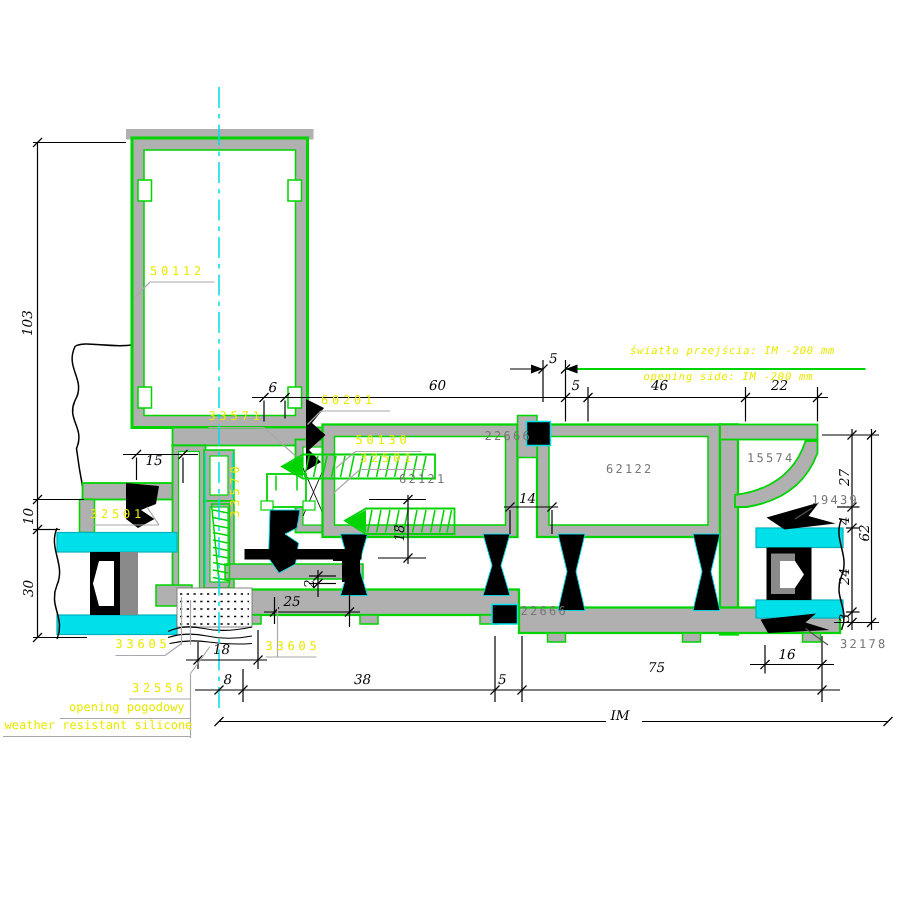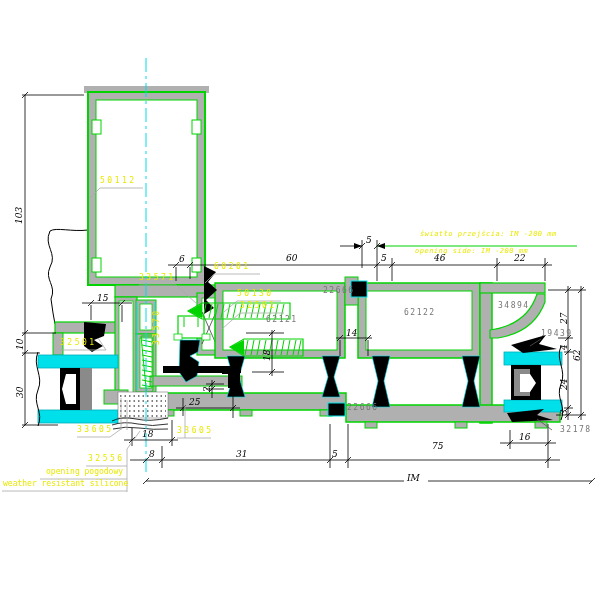--- a/index.html
+++ b/index.html
@@ -328,49 +328,49 @@
   <span class="txt lblv" style="left:153px;top:345px">33570</span>
   <span class="txt lbl" style="left:60px;top:339px">32501</span>
   <span class="txt lbl" style="left:77px;top:426px">33605</span>
   <span class="txt lbl" style="left:177px;top:427px">33605</span>
   <span class="txt lbl" style="left:88px;top:455px">32556</span>
 
   <span class="txt glbl" style="left:323px;top:287px">22666</span>
   <span class="txt glbl" style="left:347px;top:404px">22666</span>
   <span class="txt glbl" style="left:266px;top:316px">62121</span>
   <span class="txt glbl" style="left:404px;top:309px">62122</span>
-  <span class="txt glbl" style="left:498px;top:302px">34894</span>
+  <span class="txt glbl" style="left:498px;top:302px">15574</span>
   <span class="txt glbl" style="left:541px;top:330px">19439</span>
   <span class="txt glbl" style="left:560px;top:426px">32178</span>
 
   <span class="txt note" style="left:420px;top:231px">światło przejścia: IM -200 mm</span>
-  <span class="txt note" style="left:415px;top:248px">opening side: IM -200 mm</span>
+  <span class="txt note" style="left:429px;top:248px">opening side: IM -200 mm</span>
   <span class="txt sent" style="left:46px;top:468px">opening pogodowy</span>
   <span class="txt sent" style="left:3px;top:480px">weather resistant silicone</span>
 
   <span class="txt dimv" style="left:15px;top:224px">103</span>
-  <span class="txt dim" style="left:97px;top:294px">15</span>
+  <span class="txt dim" style="left:97px;top:304px">15</span>
   <span class="txt dimv" style="left:16px;top:350px">10</span>
   <span class="txt dimv" style="left:16px;top:398px">30</span>
   <span class="txt dim" style="left:179px;top:255px">6</span>
   <span class="txt dim" style="left:286px;top:254px">60</span>
   <span class="txt dim" style="left:366px;top:236px">5</span>
   <span class="txt dim" style="left:381px;top:254px">5</span>
   <span class="txt dim" style="left:434px;top:254px">46</span>
   <span class="txt dim" style="left:514px;top:254px">22</span>
   <span class="txt dimv" style="left:560px;top:324px">27</span>
   <span class="txt dimv" style="left:560px;top:350px">4</span>
   <span class="txt dimv" style="left:573px;top:361px">62</span>
   <span class="txt dimv" style="left:560px;top:390px">24</span>
   <span class="txt dimv" style="left:560px;top:415px">3</span>
   <span class="txt dim" style="left:519px;top:433px">16</span>
   <span class="txt dimv" style="left:263px;top:361px">18</span>
   <span class="txt dim" style="left:346px;top:329px">14</span>
   <span class="txt dimv" style="left:203px;top:392px">2</span>
   <span class="txt dim" style="left:189px;top:398px">25</span>
   <span class="txt dim" style="left:142px;top:430px">18</span>
   <span class="txt dim" style="left:149px;top:450px">8</span>
-  <span class="txt dim" style="left:236px;top:450px">31</span>
+  <span class="txt dim" style="left:236px;top:450px">38</span>
   <span class="txt dim" style="left:332px;top:450px">5</span>
   <span class="txt dim" style="left:432px;top:442px">75</span>
   <span class="txt dim" style="left:407px;top:474px">IM</span>
 
 </div>
 
 </body></html>

